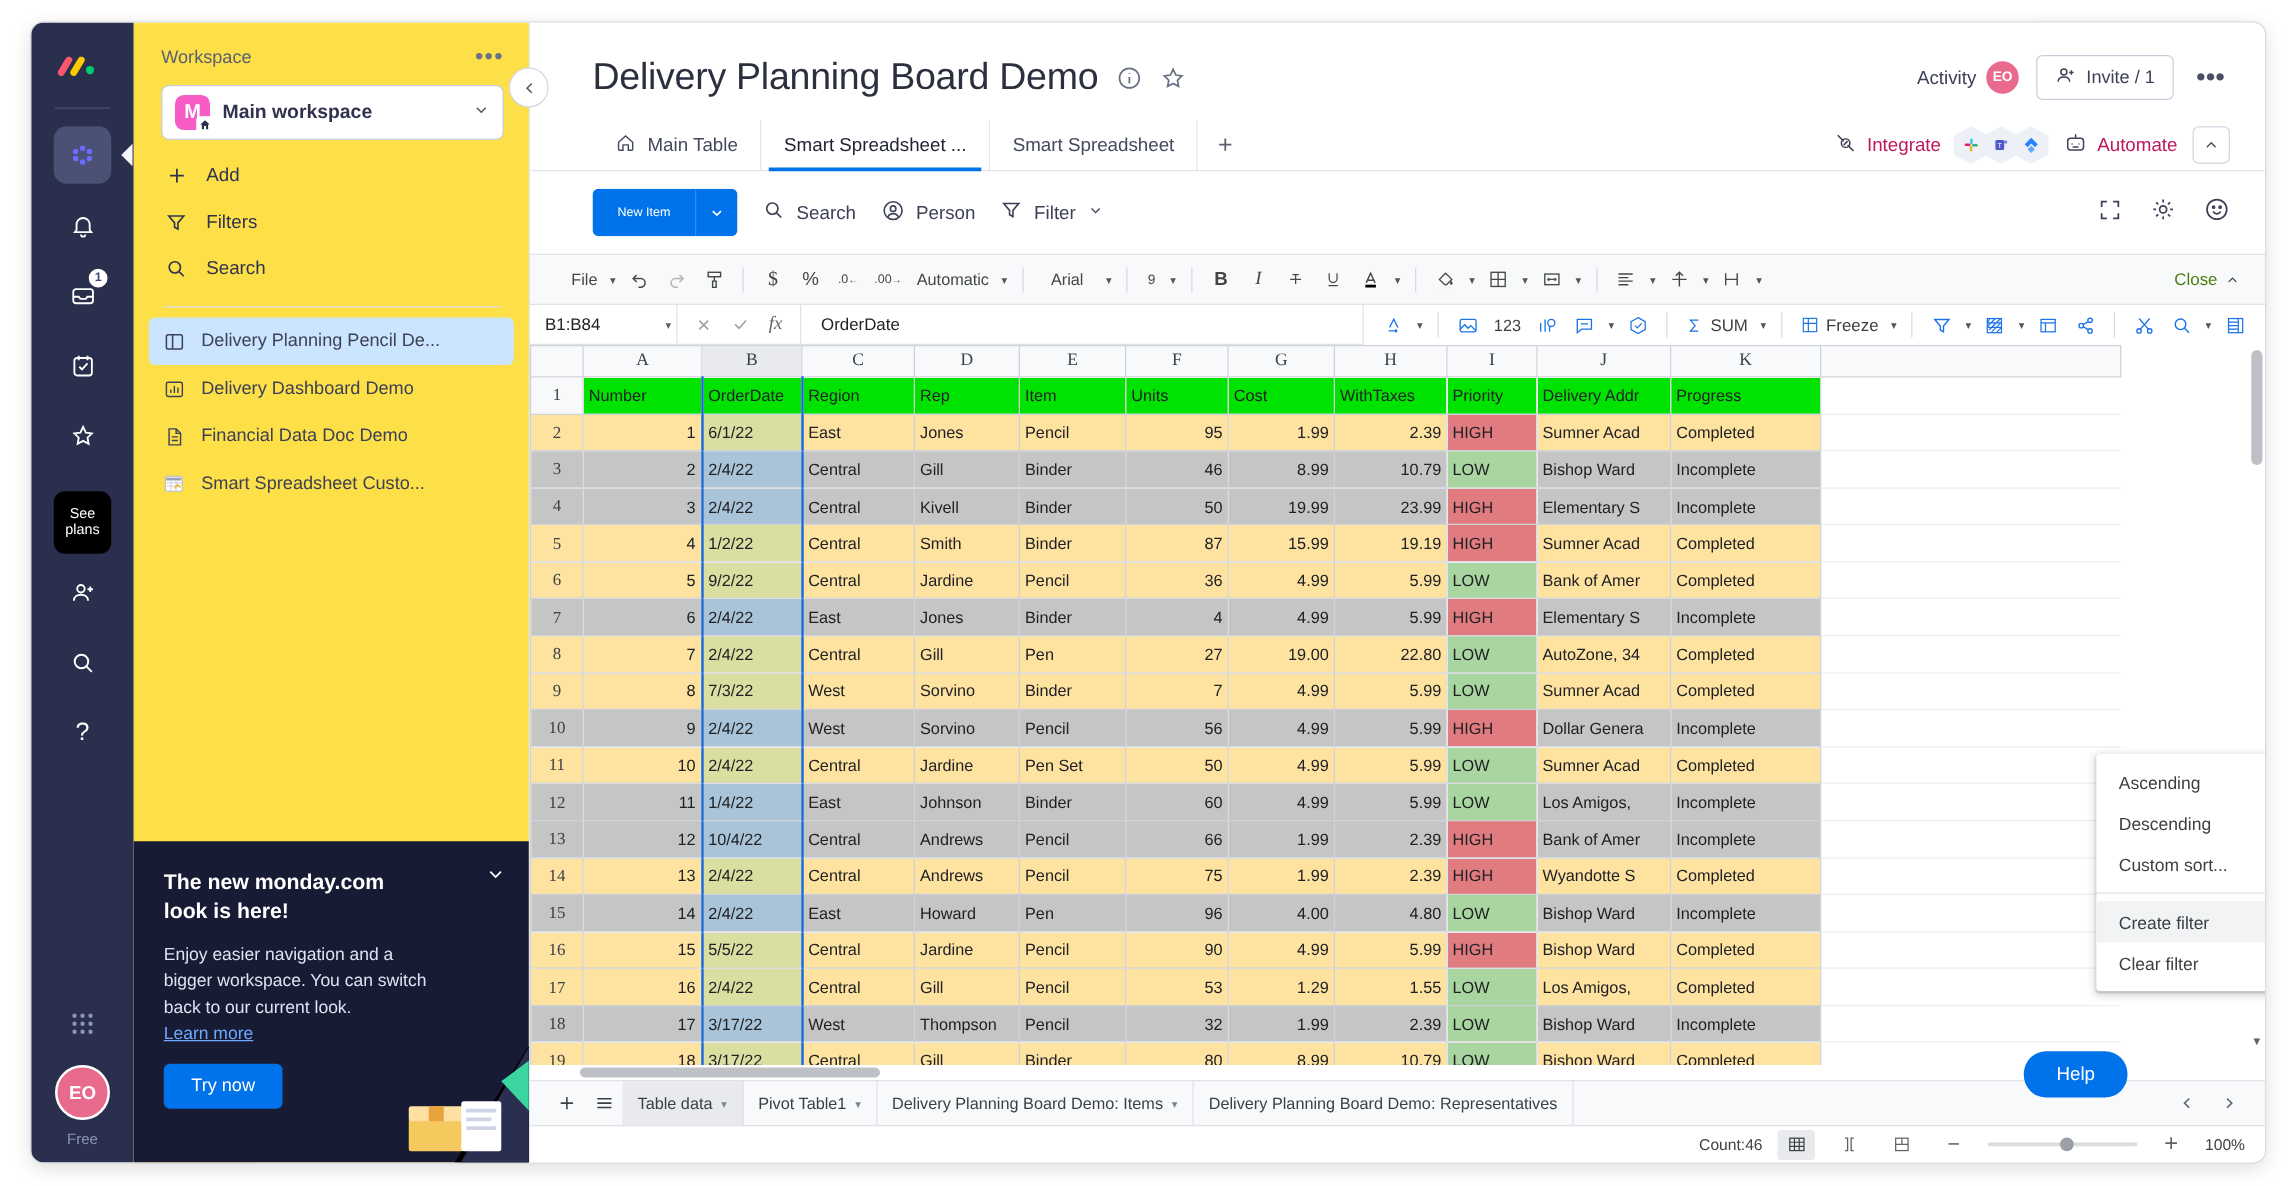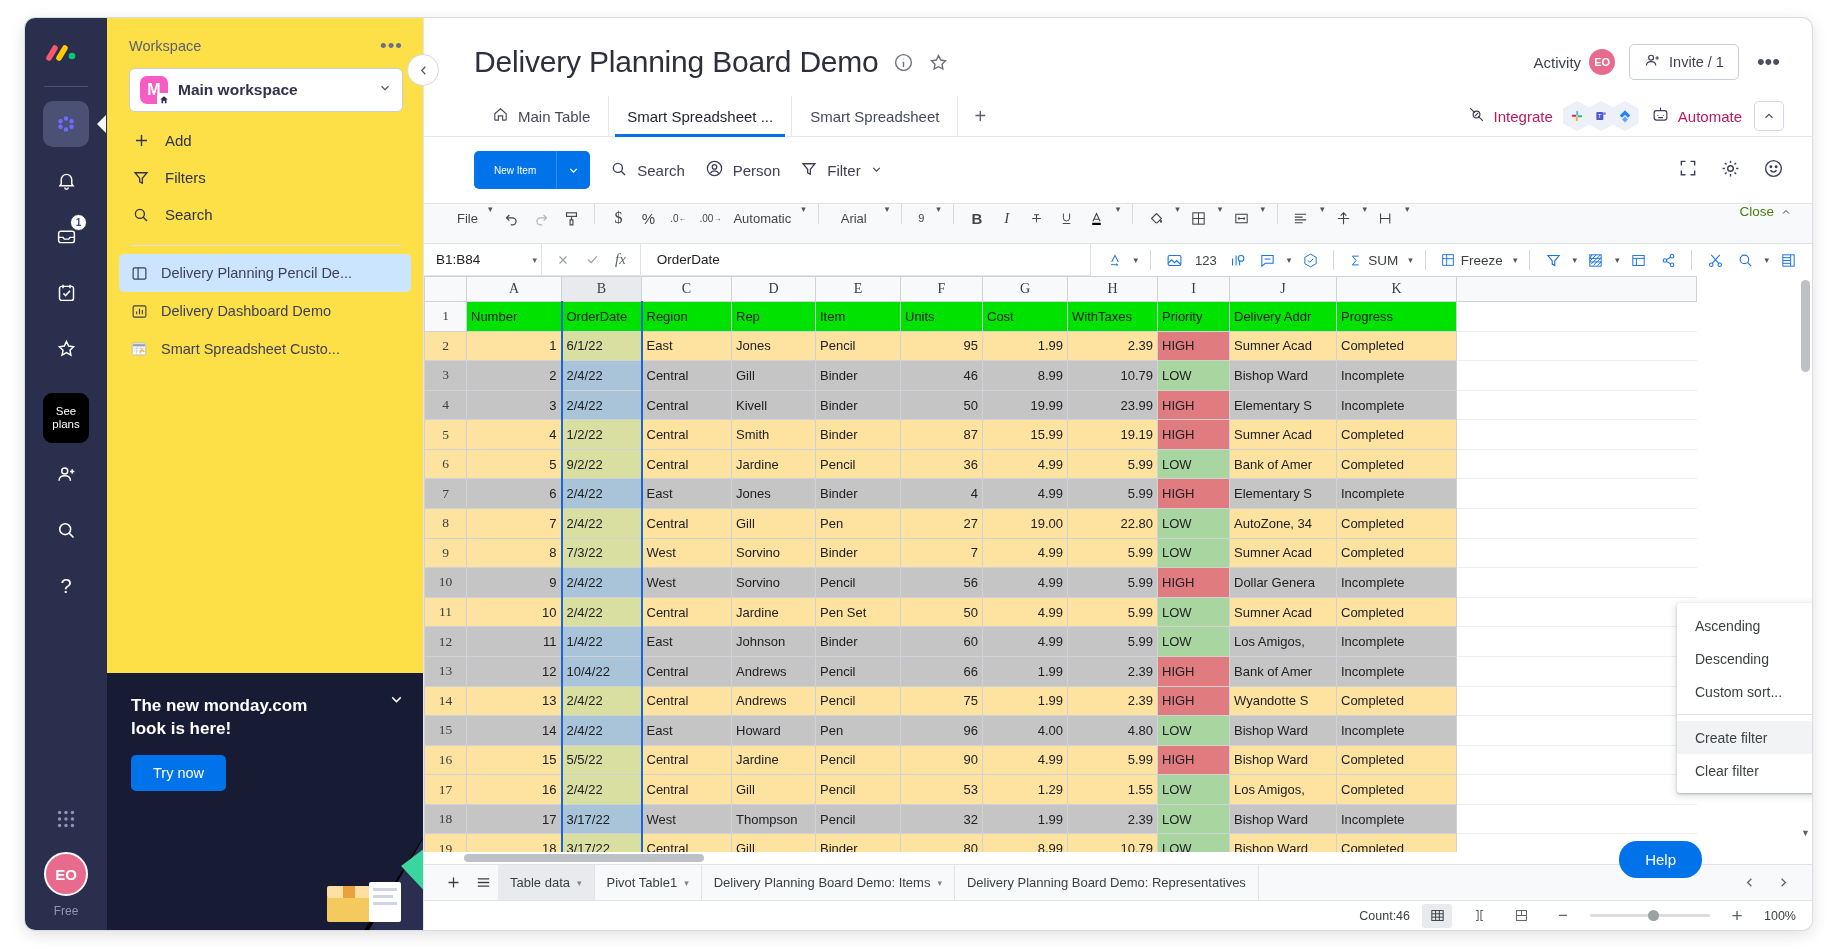--- a/index.html
+++ b/index.html
@@ -174,21 +174,21 @@
     display: flex; align-items: center; justify-content: center;
     border-left: 1px solid #2e8cef; cursor: pointer;
   }
   .act-btn { display: flex; align-items: center; gap: 9px; font-size: 15px; color: #3d4057; cursor: pointer; }
   .action-right { margin-left: auto; display: flex; align-items: center; gap: 22px; color: #3d4057; }
 
   
   .sheet-wrap { flex: 1; display: flex; flex-direction: column; border-top: 1px solid #dfe2ea; min-height: 0; position: relative;}
   .fmt-bar {
     height: 40px; background: #f8f9fa; border-bottom: 1px solid #e0e2e6;
-    display: flex; align-items: flex-start; padding: 0 14px 0 28px; gap: 2px; font-size: 13px; color: #444746;
+    display: flex; align-items: center; padding: 0 14px 0 28px; gap: 2px; font-size: 13px; color: #444746;
   }
   .fi { height: 28px; min-width: 28px; border-radius: 4px; display:flex; align-items:center; justify-content:center; cursor:pointer; padding: 0 5px; }
   .fi.dis { opacity: .38; }
   .fsep { width: 1px; height: 20px; background: #d6d9dd; margin: 0 7px; }
   .fcaret { font-size: 9px; color: #555; padding: 0 3px; cursor:pointer;}
   .fmt-close { margin-left: auto; display: flex; align-items: center; gap: 6px; font-size: 13.5px; color: #4d7c0f; cursor: pointer; padding-right: 6px;}
 
   .formula-bar {
     height: 32px; background: #fff; display: flex; align-items: center;
     border-bottom: 1px solid #e0e2e6; font-size: 13.5px; color: #202124; position: relative;
@@ -424,38 +424,52 @@
         <span class="sb-icon">
           <svg width="17" height="17" viewBox="0 0 24 24" fill="none" stroke="#3d4057" stroke-width="1.6">
               <rect x="3" y="4" width="18" height="16" rx="2"></rect>
               <path d="M8 16v-4M12 16V8M16 16v-6"></path>
             </svg>
         </span>
         <span>Delivery Dashboard Demo</span>
       </div>
       <div class="sb-item">
         <span class="sb-icon">
+          <svg width="17" height="17" viewBox="0 0 24 24" fill="none" stroke="#3d4057" stroke-width="1.6">
+              <path d="M6 3h8l5 5v13H6z"></path>
+              <path d="M14 3v5h5M9 12h7M9 16h7"></path>
+            </svg>
+        </span>
+        <span>Financial Data Doc Demo</span>
+      </div>
+      <div class="sb-item">
+        <span class="sb-icon">
           <svg width="18" height="18" viewBox="0 0 24 24">
             <rect x="3" y="4" width="18" height="16" rx="2" fill="#fff" stroke="#b6b9c6" stroke-width="1.2"></rect>
             <rect x="4" y="5.5" width="16" height="3" fill="#9aa0b5"></rect>
             <path d="M4 11h16M4 14.5h16M9 8.5v11M14.5 8.5v11" stroke="#c7cad6" stroke-width="1"></path>
             <path d="M13 17l3-4 3 3" stroke="#f0b429" stroke-width="1.6" fill="none"></path>
           </svg>
         </span>
         <span>Smart Spreadsheet Custo...</span>
       </div>
     </div>
 
     <div class="promo">
       <span class="promo-chev">
         <svg width="17" height="17" viewBox="0 0 24 24" fill="none" stroke="#fff" stroke-width="2">
             <path d="M6 9l6 6 6-6"></path>
           </svg>
       </span>
       <div class="promo-title">The new monday.com look is here!</div>
+      <div class="promo-body">
+        <span>Enjoy easier navigation and a bigger workspace. You can switch back to our current look.</span>
+        <br>
+        <span class="promo-link">Learn more</span>
+      </div>
       <button class="promo-btn">Try now</button>
       <span class="promo-art">
         <svg width="150" height="110" viewBox="0 0 150 110">
           <path d="M150 0 L80 110 L150 110 Z" fill="#232murky"></path>
           <path d="M150 0 L85 110 L150 110 Z" fill="#2a2f52"></path>
           <path d="M118 44 L150 20 L150 78 Z" fill="#3bd6a0"></path>
           <rect x="44" y="74" width="44" height="26" rx="2" fill="#f4c95d"></rect>
           <rect x="44" y="64" width="44" height="12" rx="2" fill="#ffe0a3"></rect>
           <rect x="60" y="64" width="12" height="12" fill="#e8a33d"></rect>
           <rect x="86" y="60" width="32" height="40" rx="2" fill="#ffffff"></rect>

